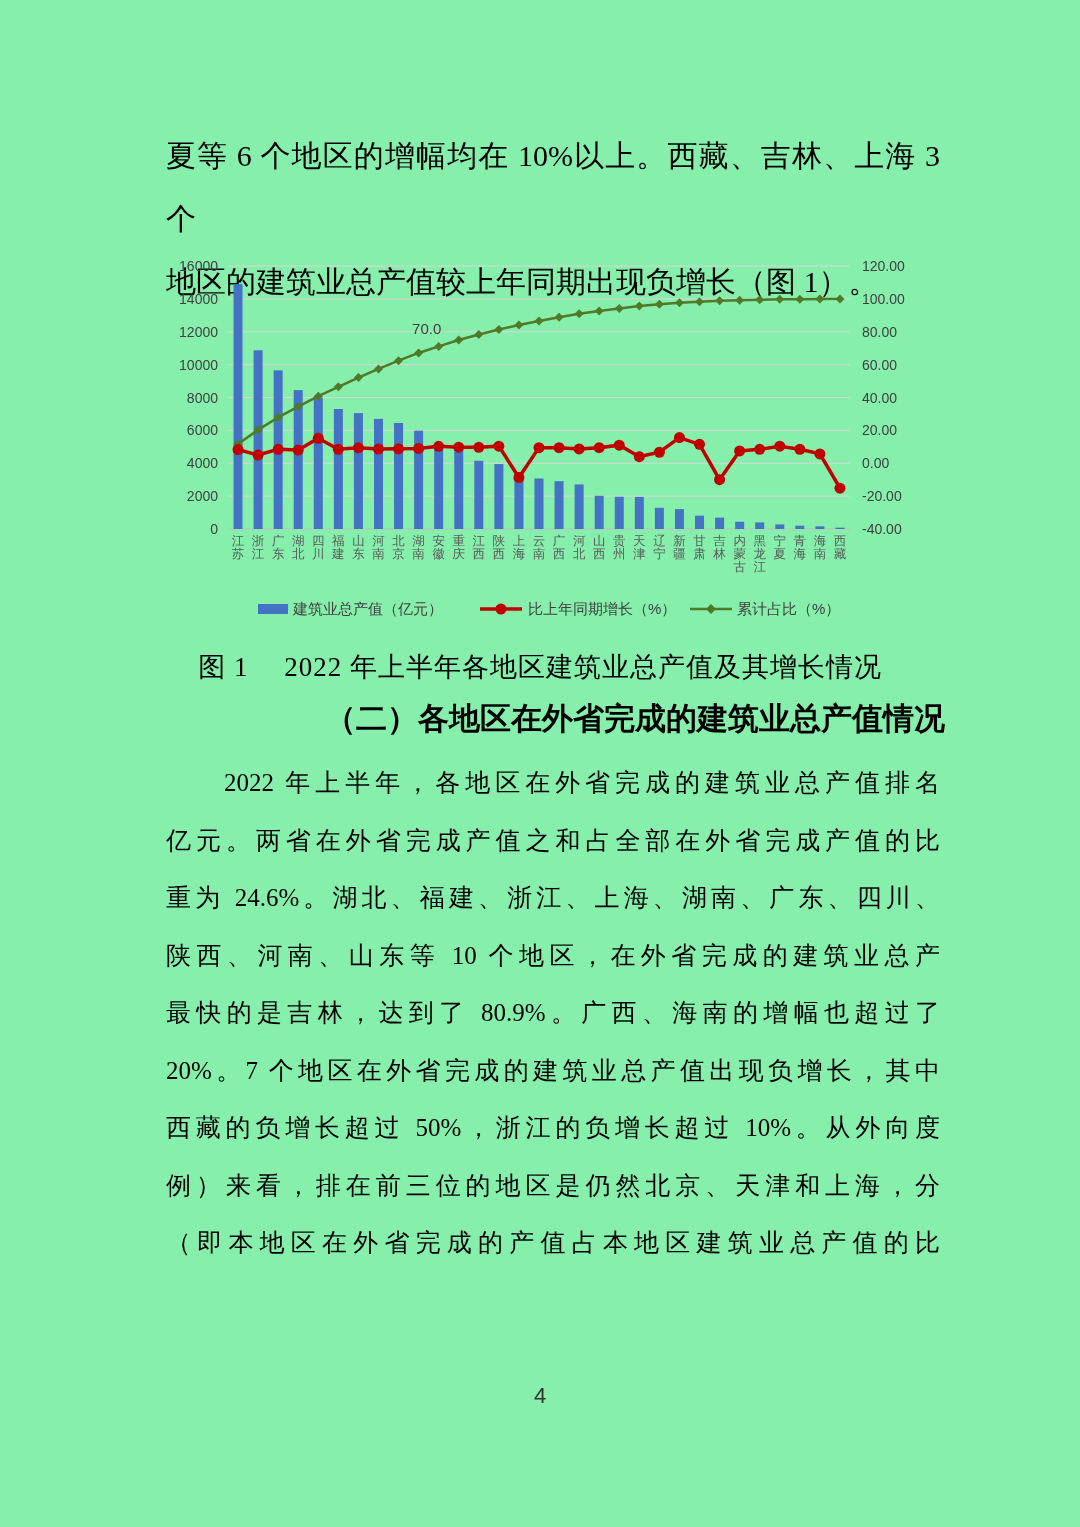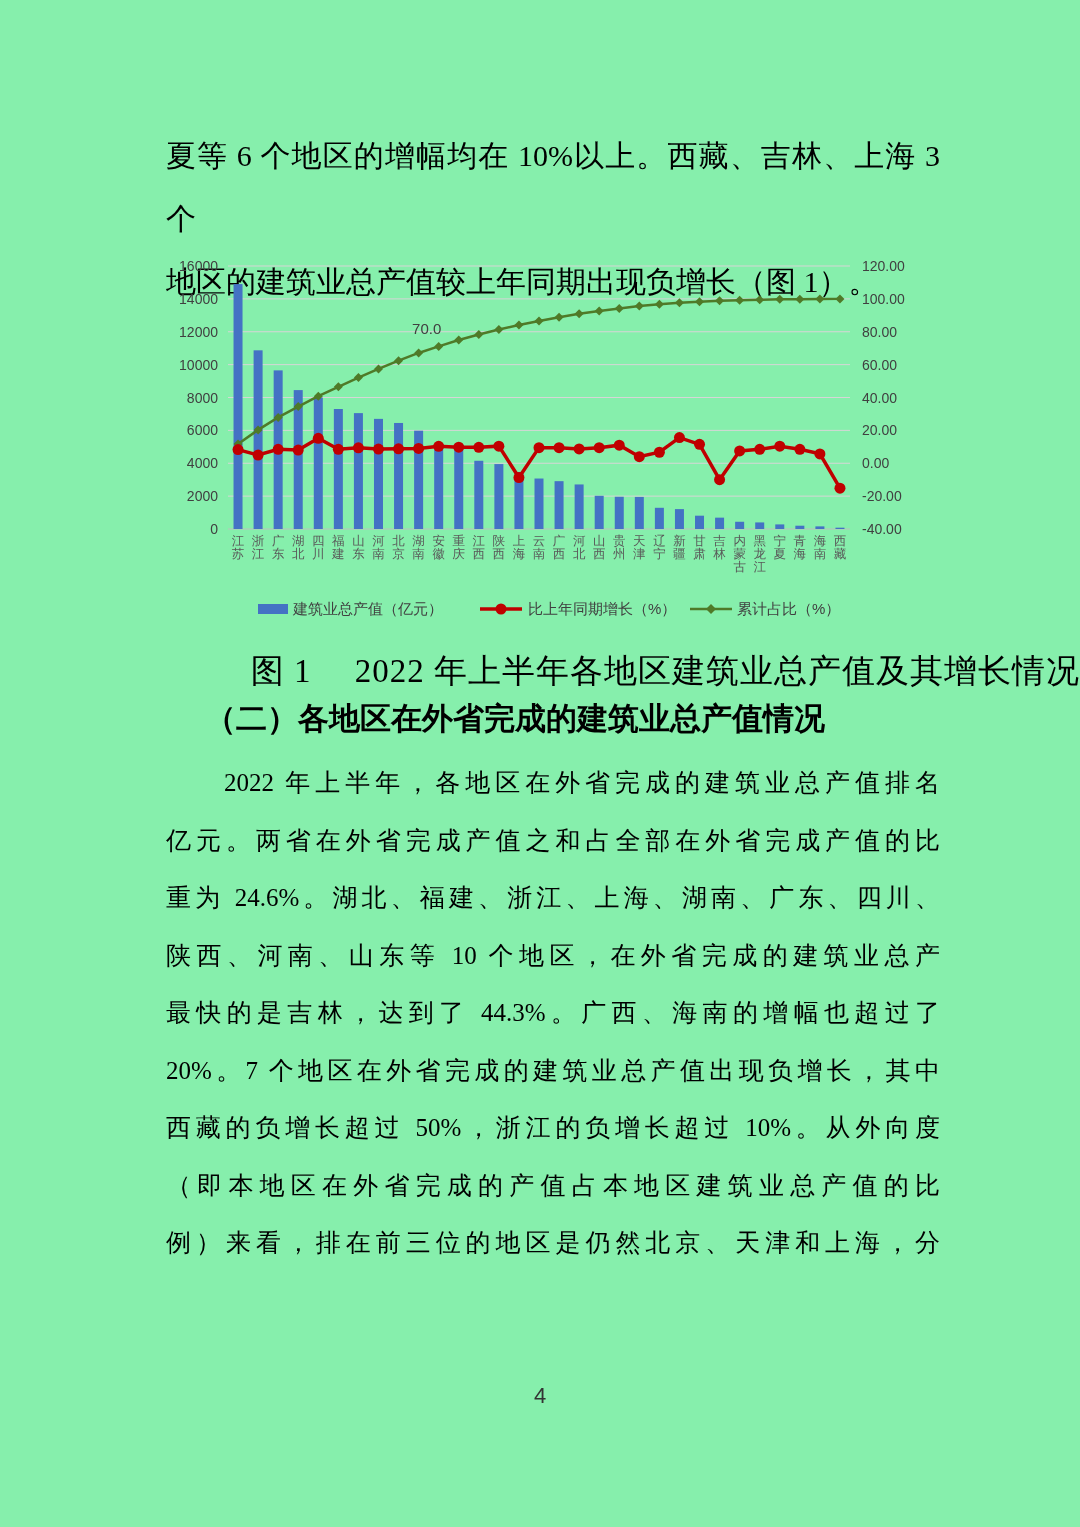--- a/index.html
+++ b/index.html
@@ -8,26 +8,26 @@
 
   .intro{position:absolute;left:166px;top:124px;width:774px;
          font-size:30px;line-height:63px;text-align:justify;}
   .intro .line{text-align-last:justify;}
   .intro .line:last-child{text-align-last:left;}
 
   .chart-wrap{position:absolute;left:150px;top:252px;width:790px;height:385px;}
   .chart-wrap svg{display:block;}
   .chart-wrap text{font-family:"Liberation Sans","DejaVu Sans",sans-serif;}
 
-  .fig-caption{position:absolute;left:0;top:649px;width:1080px;text-align:right;
-               font-size:33px;letter-spacing:1px;}
+  .fig-caption{position:absolute;left:0;top:649px;width:1080px;text-align:center;
+               font-size:27px;letter-spacing:1px;}
 
   .section-heading{position:absolute;left:205px;top:698px;width:740px;
                    font-size:31px;font-weight:bold;
-                   font-family:Liberation Mono, monospace;}
+                   font-family:Liberation Mono, monospace;text-align:right;}
 
   .body-par{position:absolute;left:166px;top:754px;width:774px;
             font-size:25px;line-height:57.5px;text-align:justify;}
   .body-par .line{text-align-last:justify;}
   .body-par .line:first-child{text-indent:58px;}
 
   .pagenum{position:absolute;left:0;top:1383px;width:1080px;text-align:center;
            font-size:22px;color:#333;
            font-family:"Liberation Sans","DejaVu Sans",sans-serif;}
 </style>
@@ -259,22 +259,22 @@
 
   <div class="fig-caption">图 1　 2022 年上半年各地区建筑业总产值及其增长情况</div>
 
   <div class="section-heading">（二）各地区在外省完成的建筑业总产值情况</div>
 
   <div class="body-par">
       <div class="line">2022 年上半年，各地区在外省完成的建筑业总产值排名</div>
       <div class="line">亿元。两省在外省完成产值之和占全部在外省完成产值的比</div>
       <div class="line">重为 24.6%。湖北、福建、浙江、上海、湖南、广东、四川、</div>
       <div class="line">陕西、河南、山东等 10 个地区，在外省完成的建筑业总产</div>
-      <div class="line">最快的是吉林，达到了 44.3%。广西、海南的增幅也超过了</div>
+      <div class="line">最快的是吉林，达到了 80.9%。广西、海南的增幅也超过了</div>
       <div class="line">20%。7 个地区在外省完成的建筑业总产值出现负增长，其中</div>
       <div class="line">西藏的负增长超过 50%，浙江的负增长超过 10%。从外向度</div>
+      <div class="line">例）来看，排在前三位的地区是仍然北京、天津和上海，分</div>
       <div class="line">（即本地区在外省完成的产值占本地区建筑业总产值的比</div>
-      <div class="line">例）来看，排在前三位的地区是仍然北京、天津和上海，分</div>
     </div>
 
   <div class="pagenum">4</div>
 
 </div>
 
 </body></html>

